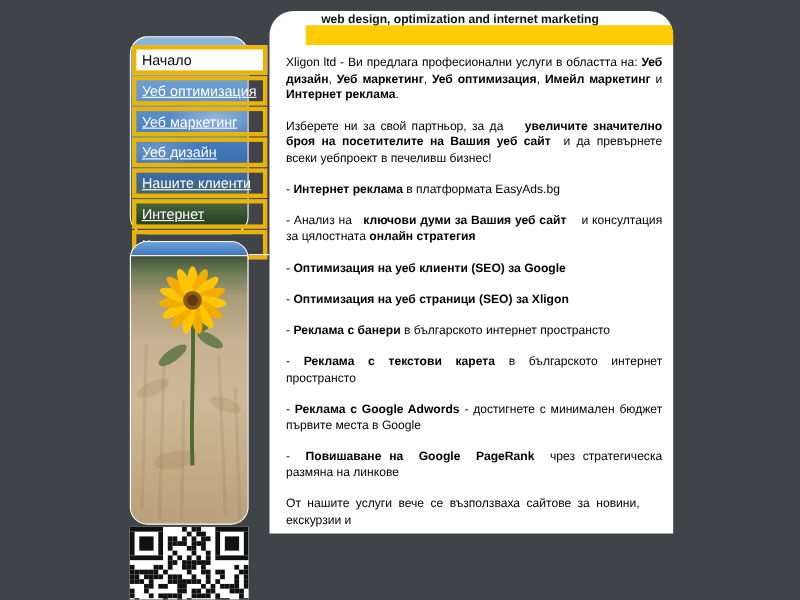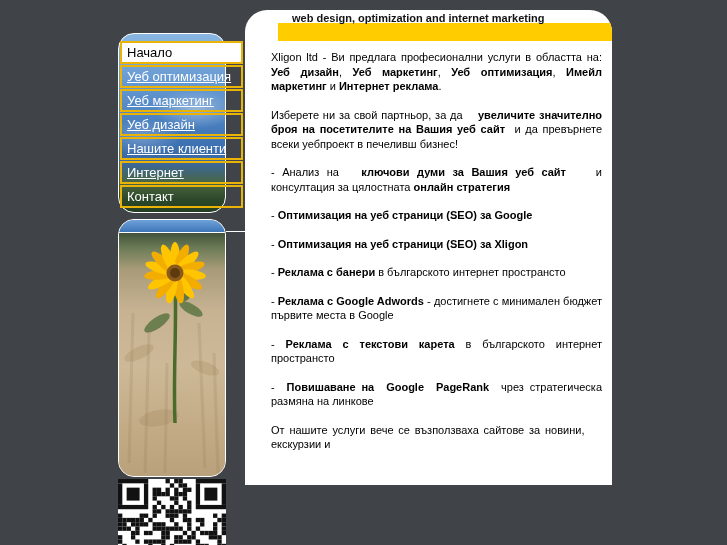--- a/index.html
+++ b/index.html
@@ -13,21 +13,21 @@
     position:absolute;left:118px;top:33px;width:106px;height:178px;
     border:1px solid #fff;border-radius:16px;
     background:
       radial-gradient(60px 28px at 72% 42%, rgba(255,255,255,.38), rgba(255,255,255,0) 70%),
       radial-gradient(55px 26px at 22% 58%, rgba(255,255,255,.25), rgba(255,255,255,0) 70%),
       linear-gradient(180deg,#8ab6e2 0%,#5d92cd 34%,#3e74b5 60%,#3a68a2 72%,#49653f 84%,#2c482a 93%,#233d22 100%);
   }
   .menu{position:absolute;left:120px;top:41px;width:123px;}
   .menu-item{
     display:block;height:17px;line-height:17px;
-    border:2px solid #eab308;margin-bottom:1px;
+    border:4px solid #eab308;margin-bottom:1px;
     padding:1px 2px 1px 5px;
     font-size:13px;color:#fff;text-decoration:none;
     white-space:nowrap;overflow:hidden;
   }
   .menu-item.u{text-decoration:underline;}
   .menu-item.active{background:#fff;color:#000;text-decoration:none;}
   
   .photo-box{
     position:absolute;left:118px;top:219px;width:106px;height:256px;
     border:1px solid #fff;border-radius:16px;overflow:hidden;
@@ -49,21 +49,21 @@
   .tagline{position:absolute;left:47px;top:2px;font-size:11px;font-weight:bold;color:#141414;white-space:nowrap;}
   .yellow-bar{position:absolute;left:33px;top:13px;right:0;height:18px;}
   .logo{position:absolute;left:7px;top:-3px;white-space:nowrap;color:#141414;}
   .logo-main{font-size:31px;font-weight:bold;letter-spacing:-2px;}
   .logo-suffix{font-size:16px;font-weight:bold;letter-spacing:-1px;}
   
   .content{
     position:absolute;left:11px;top:40px;width:346px;
     font-size:11px;line-height:14.5px;color:#000;text-align:justify;
   }
-  .content p{margin:0 0 14px 15px;}
+  .content p{margin:0 0 14px 4px;}
   .content b{font-weight:bold;}
 </style>
 </head>
 <body style="background: rgb(64, 68, 72);">
 
 <div class="menu-box"></div>
 
 <nav class="menu">
     <a href="#" class="menu-item active">Начало</a>
     <a href="#" class="menu-item u">Уеб оптимизация</a>
@@ -357,22 +357,23 @@
       <rect x="25.92" y="82.08000000000001" width="4.32" height="21.6" fill="#111"></rect>
       <rect x="8.64" y="86.4" width="12.96" height="12.96" fill="#111"></rect>
     </svg></div>
 
 <div class="panel">
   <div class="yellow-bar" style="background: rgb(255, 204, 0);"></div>
   <div class="tagline">web design, optimization and internet marketing</div>
   <div class="content">
       <p><span>Xligon ltd - Ви предлага професионални услуги в областта на: </span><b>Уеб дизайн</b><span>, </span><b>Уеб маркетинг</b><span>, </span><b>Уеб оптимизация</b><span>, </span><b>Имейл маркетинг</b><span> и </span><b>Интернет реклама</b><span>.</span></p>
       <p><span>Изберете ни за свой партньор, за да &nbsp;&nbsp;&nbsp;</span><b>увеличите значително броя на посетителите на Вашия уеб сайт</b><span> &nbsp;и да превърнете всеки уебпроект в печеливш бизнес!</span></p>
+      <p><span>- </span><b>Интернет реклама</b><span> в платформата EasyAds.bg</span></p>
       <p><span>- Анализ на &nbsp;&nbsp;</span><b>ключови думи за Вашия уеб сайт</b><span> &nbsp;&nbsp; и консултация за цялостната </span><b>онлайн стратегия</b></p>
-      <p><span>- </span><b>Оптимизация на уеб страници (SEO) за Google</b></p>
+      <p><span>- </span><b>Оптимизация на уеб клиенти (SEO) за Google</b></p>
       <p><span>- </span><b>Оптимизация на уеб страници (SEO) за Xligon</b></p>
       <p><span>- </span><b>Реклама с банери</b><span> в българското интернет пространсто</span></p>
+      <p><span>- </span><b>Реклама с текстови карета</b><span> в българското интернет пространсто</span></p>
       <p><span>- </span><b>Реклама с Google Adwords</b><span> - достигнете с минимален бюджет първите места в Google</span></p>
-      <p><span>- </span><b>Реклама с текстови карета</b><span> в българското интернет пространсто</span></p>
       <p><span>- &nbsp;</span><b>Повишаване на &nbsp;Google &nbsp;PageRank</b><span> &nbsp;чрез стратегическа размяна на линкове</span></p>
       <p><span>От нашите услуги вече се възползваха сайтове за новини, &nbsp;&nbsp;&nbsp; екскурзии и</span></p>
     </div>
 </div>
 
 </body></html>

